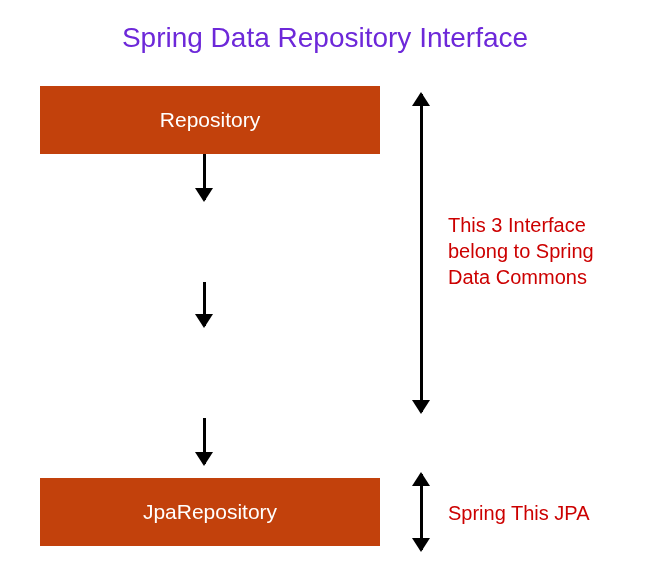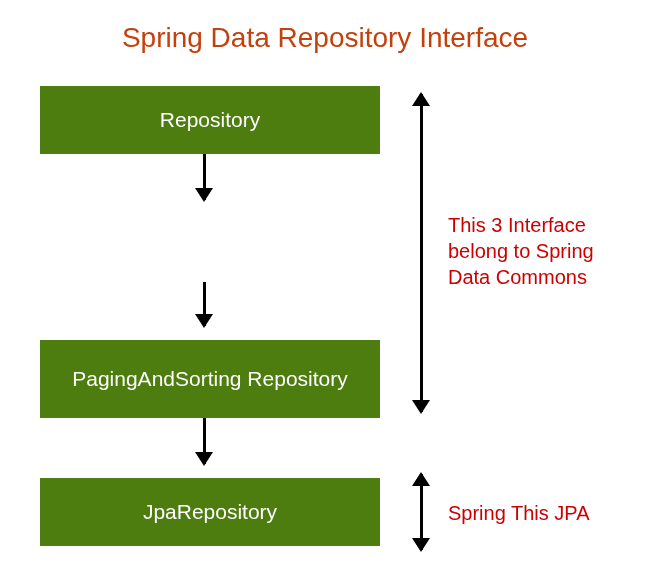--- a/index.html
+++ b/index.html
@@ -7,36 +7,36 @@
       width: 650px;
       height: 576px;
       background: #ffffff;
       font-family: "Segoe UI", Arial, sans-serif;
       position: relative;
     }
     .title {
       text-align: center;
       font-size: 28px;
       font-weight: 400;
-      color: #c2410c;
+      color: #6d28d9;
       padding-top: 22px;
       padding-bottom: 20px;
       width: 100%;
     }
     .diagram-area {
       position: relative;
       width: 100%;
       height: 480px;
     }
     .box {
       position: absolute;
       left: 40px;
       width: 340px;
       height: 68px;
-      background: #4d7c0f;
+      background: #c2410c;
       color: #ffffff;
       font-size: 21px;
       font-weight: 400;
       display: flex;
       align-items: center;
       justify-content: center;
       text-align: center;
       line-height: 1.2;
     }
     .box-1 { top: 12px; }
@@ -106,23 +106,20 @@
 
 <div class="diagram-area">
 
   <div class="box box-1">
     <span>Repository</span>
   </div>
   <div class="down-arrow da-1"></div>
 
   <div class="down-arrow da-2"></div>
 
-  <div class="box box-3">
-    <span>PagingAndSorting Repository</span>
-  </div>
   <div class="down-arrow da-3"></div>
 
   <div class="box box-4">
     <span>JpaRepository</span>
   </div>
 
   <div class="bracket-arrow bracket-1"></div>
   <div class="annotation anno-1">This 3 Interface belong to Spring Data Commons</div>
 
   <div class="bracket-arrow bracket-2"></div>

